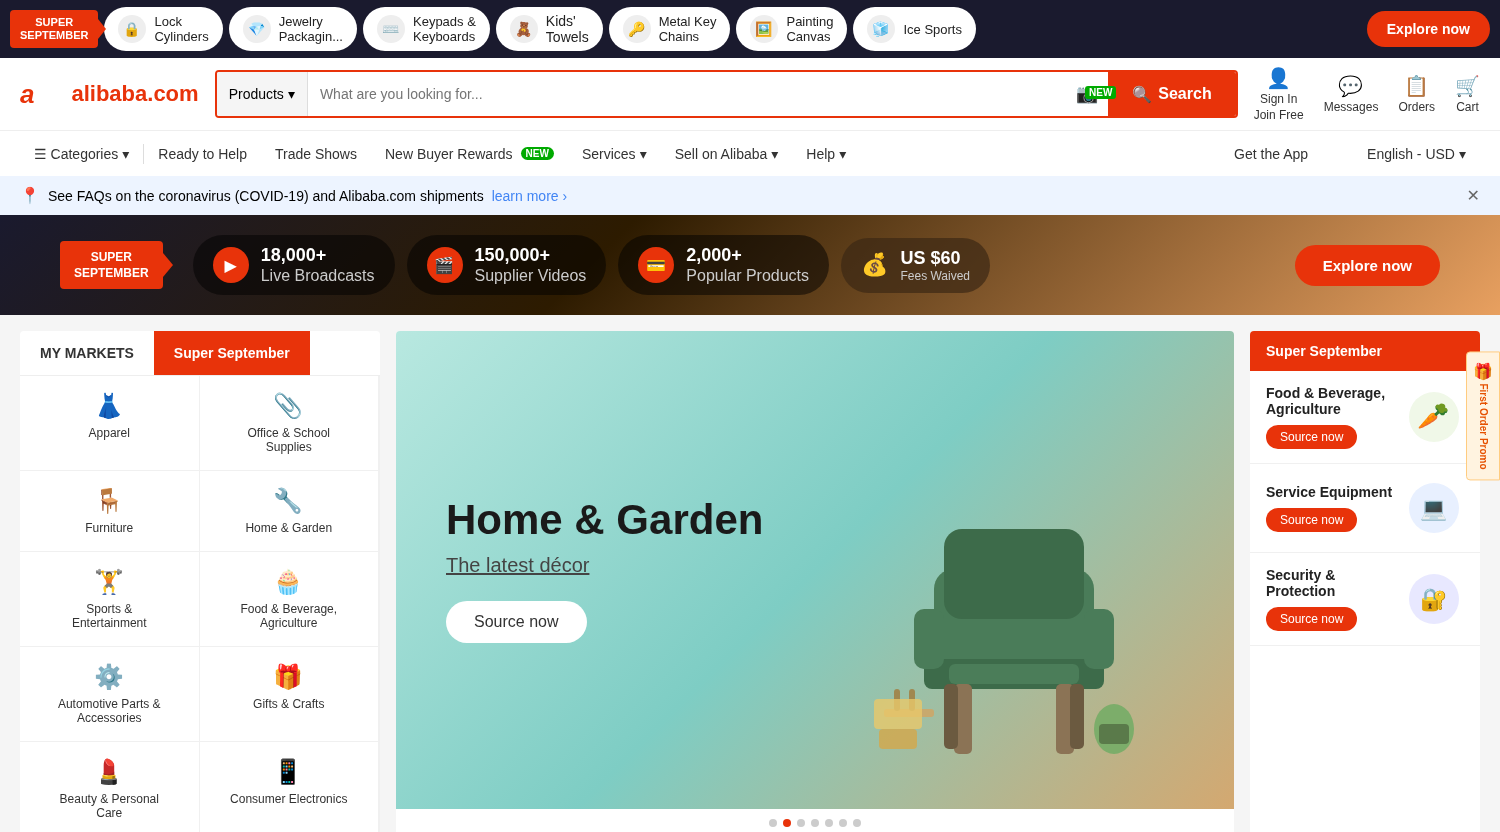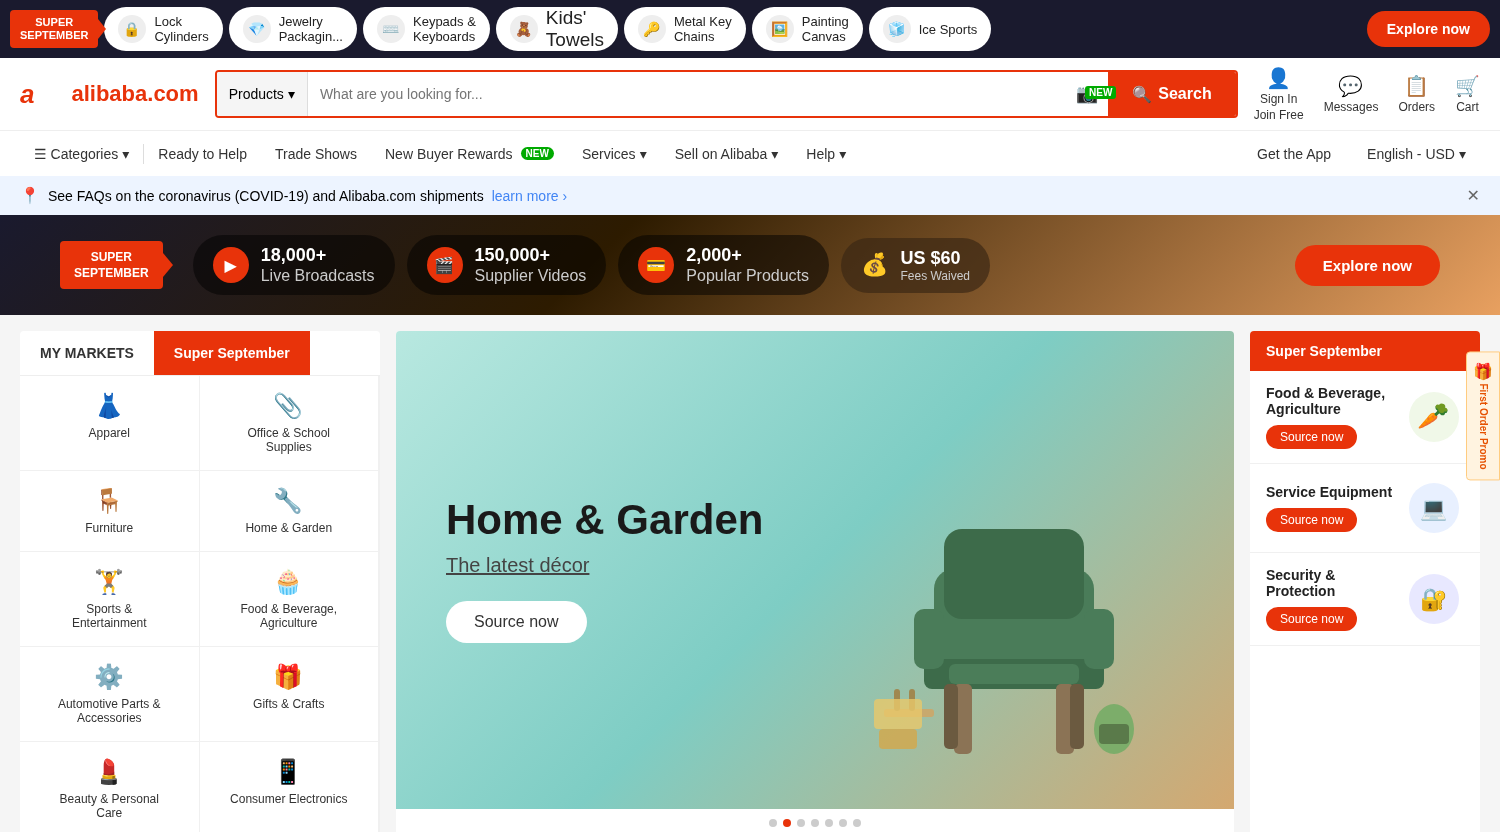--- a/index.html
+++ b/index.html
@@ -193,21 +193,21 @@
       align-items: center;
       gap: 4px;
       padding: 0 14px;
       height: 100%;
       font-size: 14px;
       color: #333;
       cursor: pointer;
       white-space: nowrap;
     }
     .nav-divider { width: 1px; height: 20px; background: #ddd; }
-    .nav-right { margin-left: auto; display: flex; gap: 8px; align-items: center; }
+    .nav-right { margin-left: auto; display: flex; gap: 31px; align-items: center; }
     .new-pill {
       background: #00aa00;
       color: white;
       font-size: 10px;
       font-weight: bold;
       padding: 1px 5px;
       border-radius: 8px;
       margin-left: 4px;
     }
 
@@ -490,21 +490,21 @@
     <span style="white-space:pre;font-size:13px;">Jewelry
 Packagin...</span>
   </div>
   <div class="banner-item">
     <div class="banner-item-icon">⌨️</div>
     <span style="white-space:pre;font-size:13px;">Keypads &amp;
 Keyboards</span>
   </div>
   <div class="banner-item">
     <div class="banner-item-icon">🧸</div>
-    <span style="white-space:pre;font-size:19px;">Kids'
+    <span style="white-space:pre;font-size:14px;">Kids'
 Towels</span>
   </div>
   <div class="banner-item">
     <div class="banner-item-icon">🔑</div>
     <span style="white-space:pre;font-size:13px;">Metal Key
 Chains</span>
   </div>
   <div class="banner-item">
     <div class="banner-item-icon">🖼️</div>
     <span style="white-space:pre;font-size:13px;">Painting

